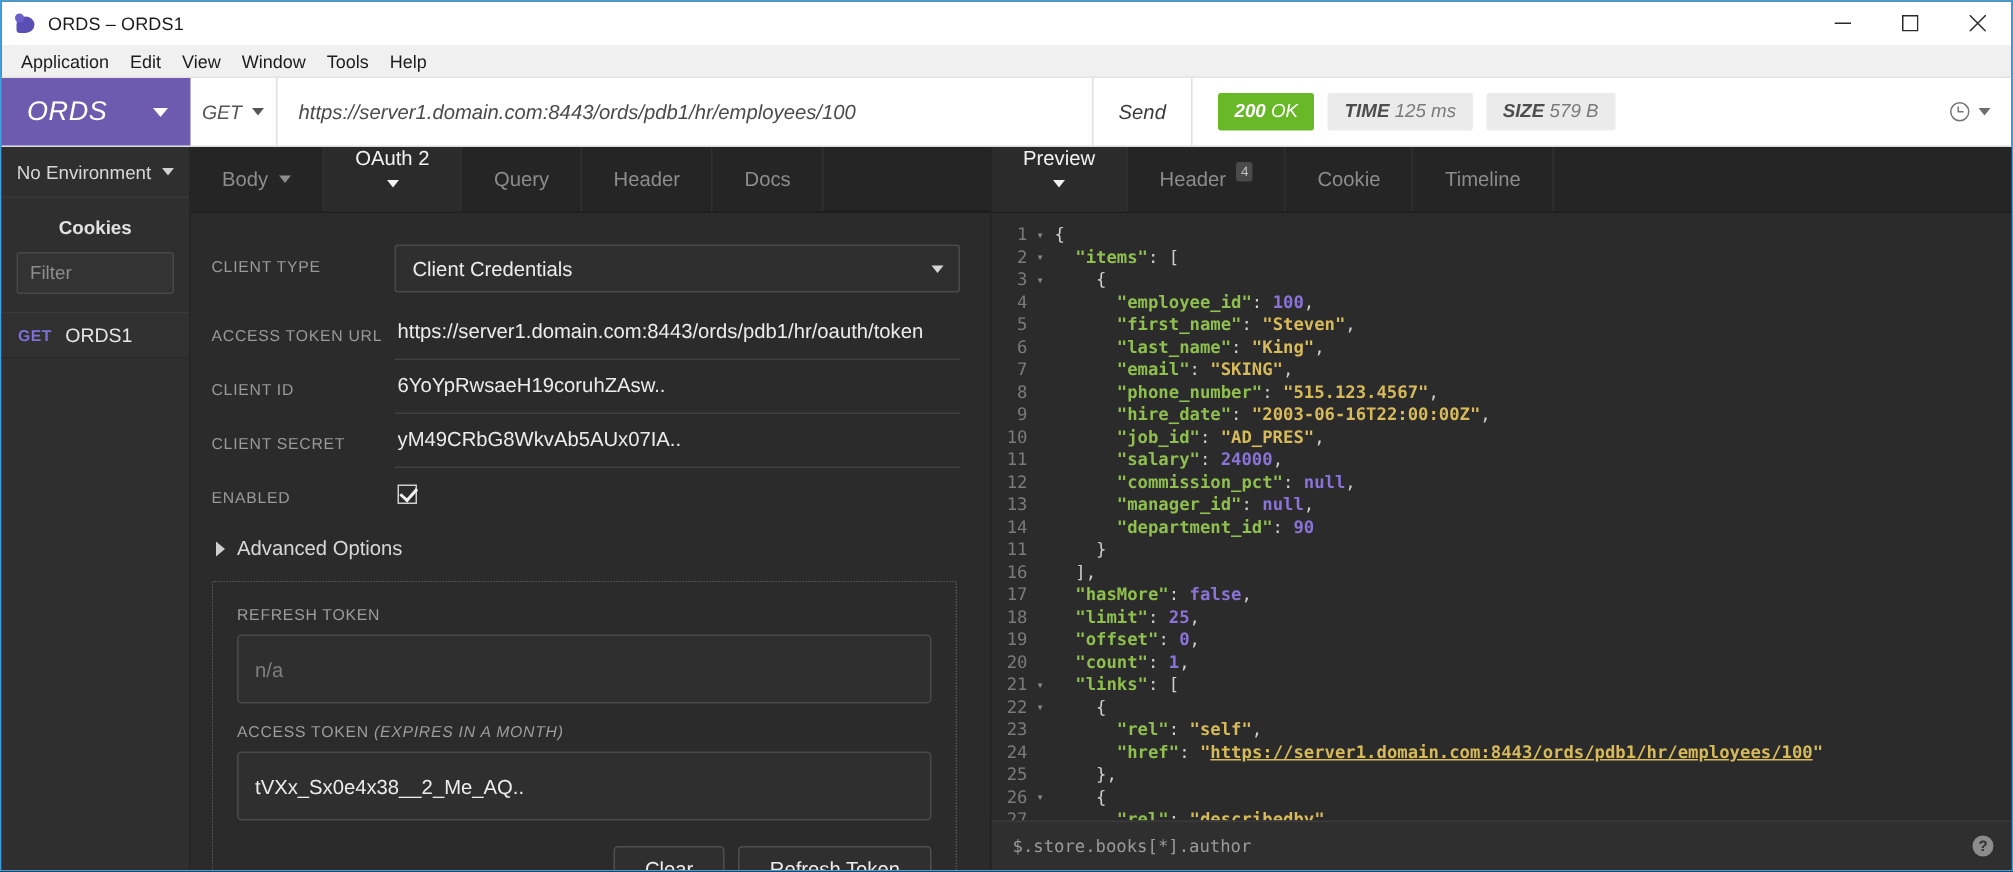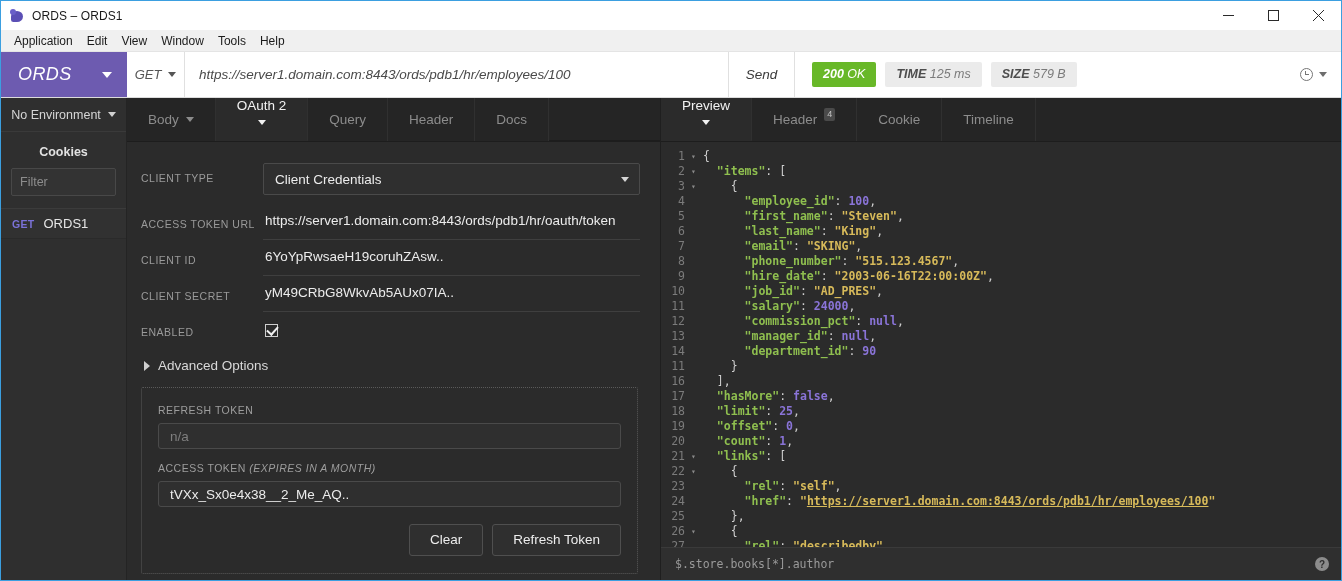--- a/index.html
+++ b/index.html
@@ -290,21 +290,21 @@
     padding: 16px 16px 17px;
     margin-right: 2px;
   }
   .tok-label {
     font-size: 10.5px; color: #9d9d9d;
     letter-spacing: .5px;
     margin-bottom: 7px;
   }
   .tok-label i { font-style: italic; }
   .tok-input {
-    width: 100%; height: 26px;
+    width: 100%; height: 46px;
     background: #2f2f2f;
     border: 1px solid #4a4a4a; border-radius: 3px;
     color: #ececec; font-size: 13.5px;
     font-family: "Liberation Sans", sans-serif;
     padding: 0 11px; outline: none;
     margin-bottom: 13px;
   }
   .tok-input::placeholder { color: #7e7e7e; }
   .btn-row { display: flex; justify-content: flex-end; gap: 9px; margin-top: 4px; }
   .tbtn {

